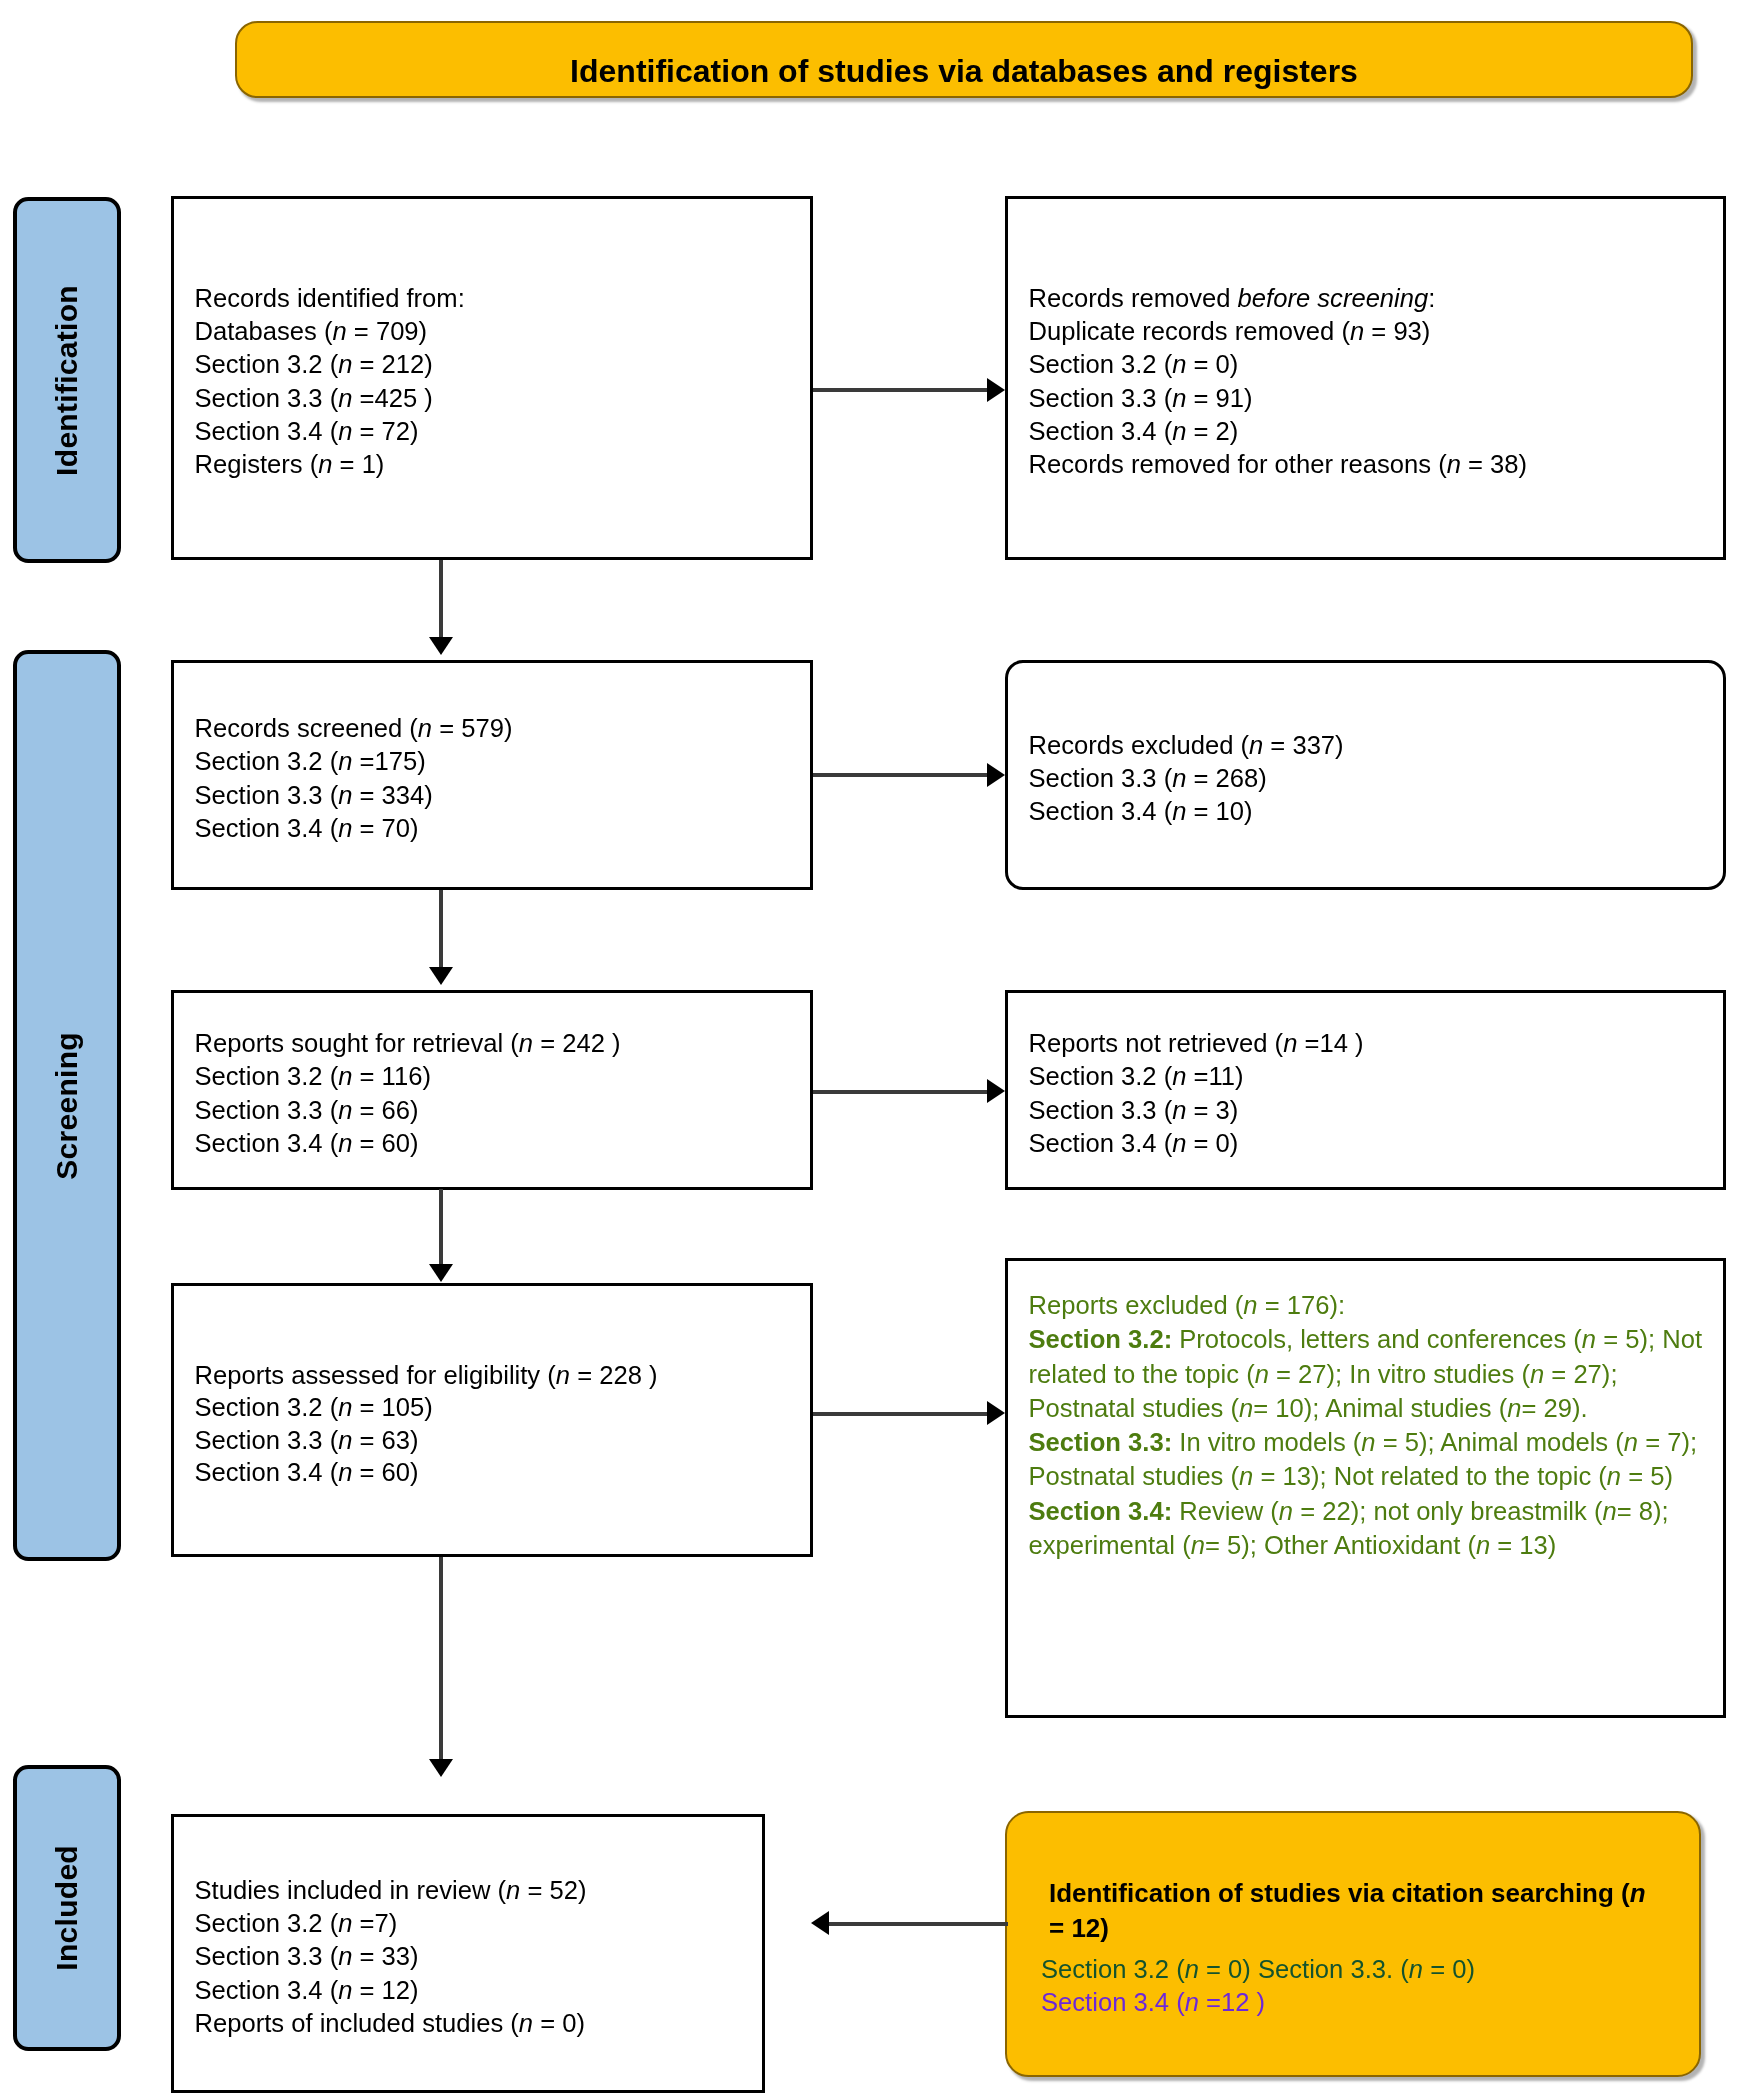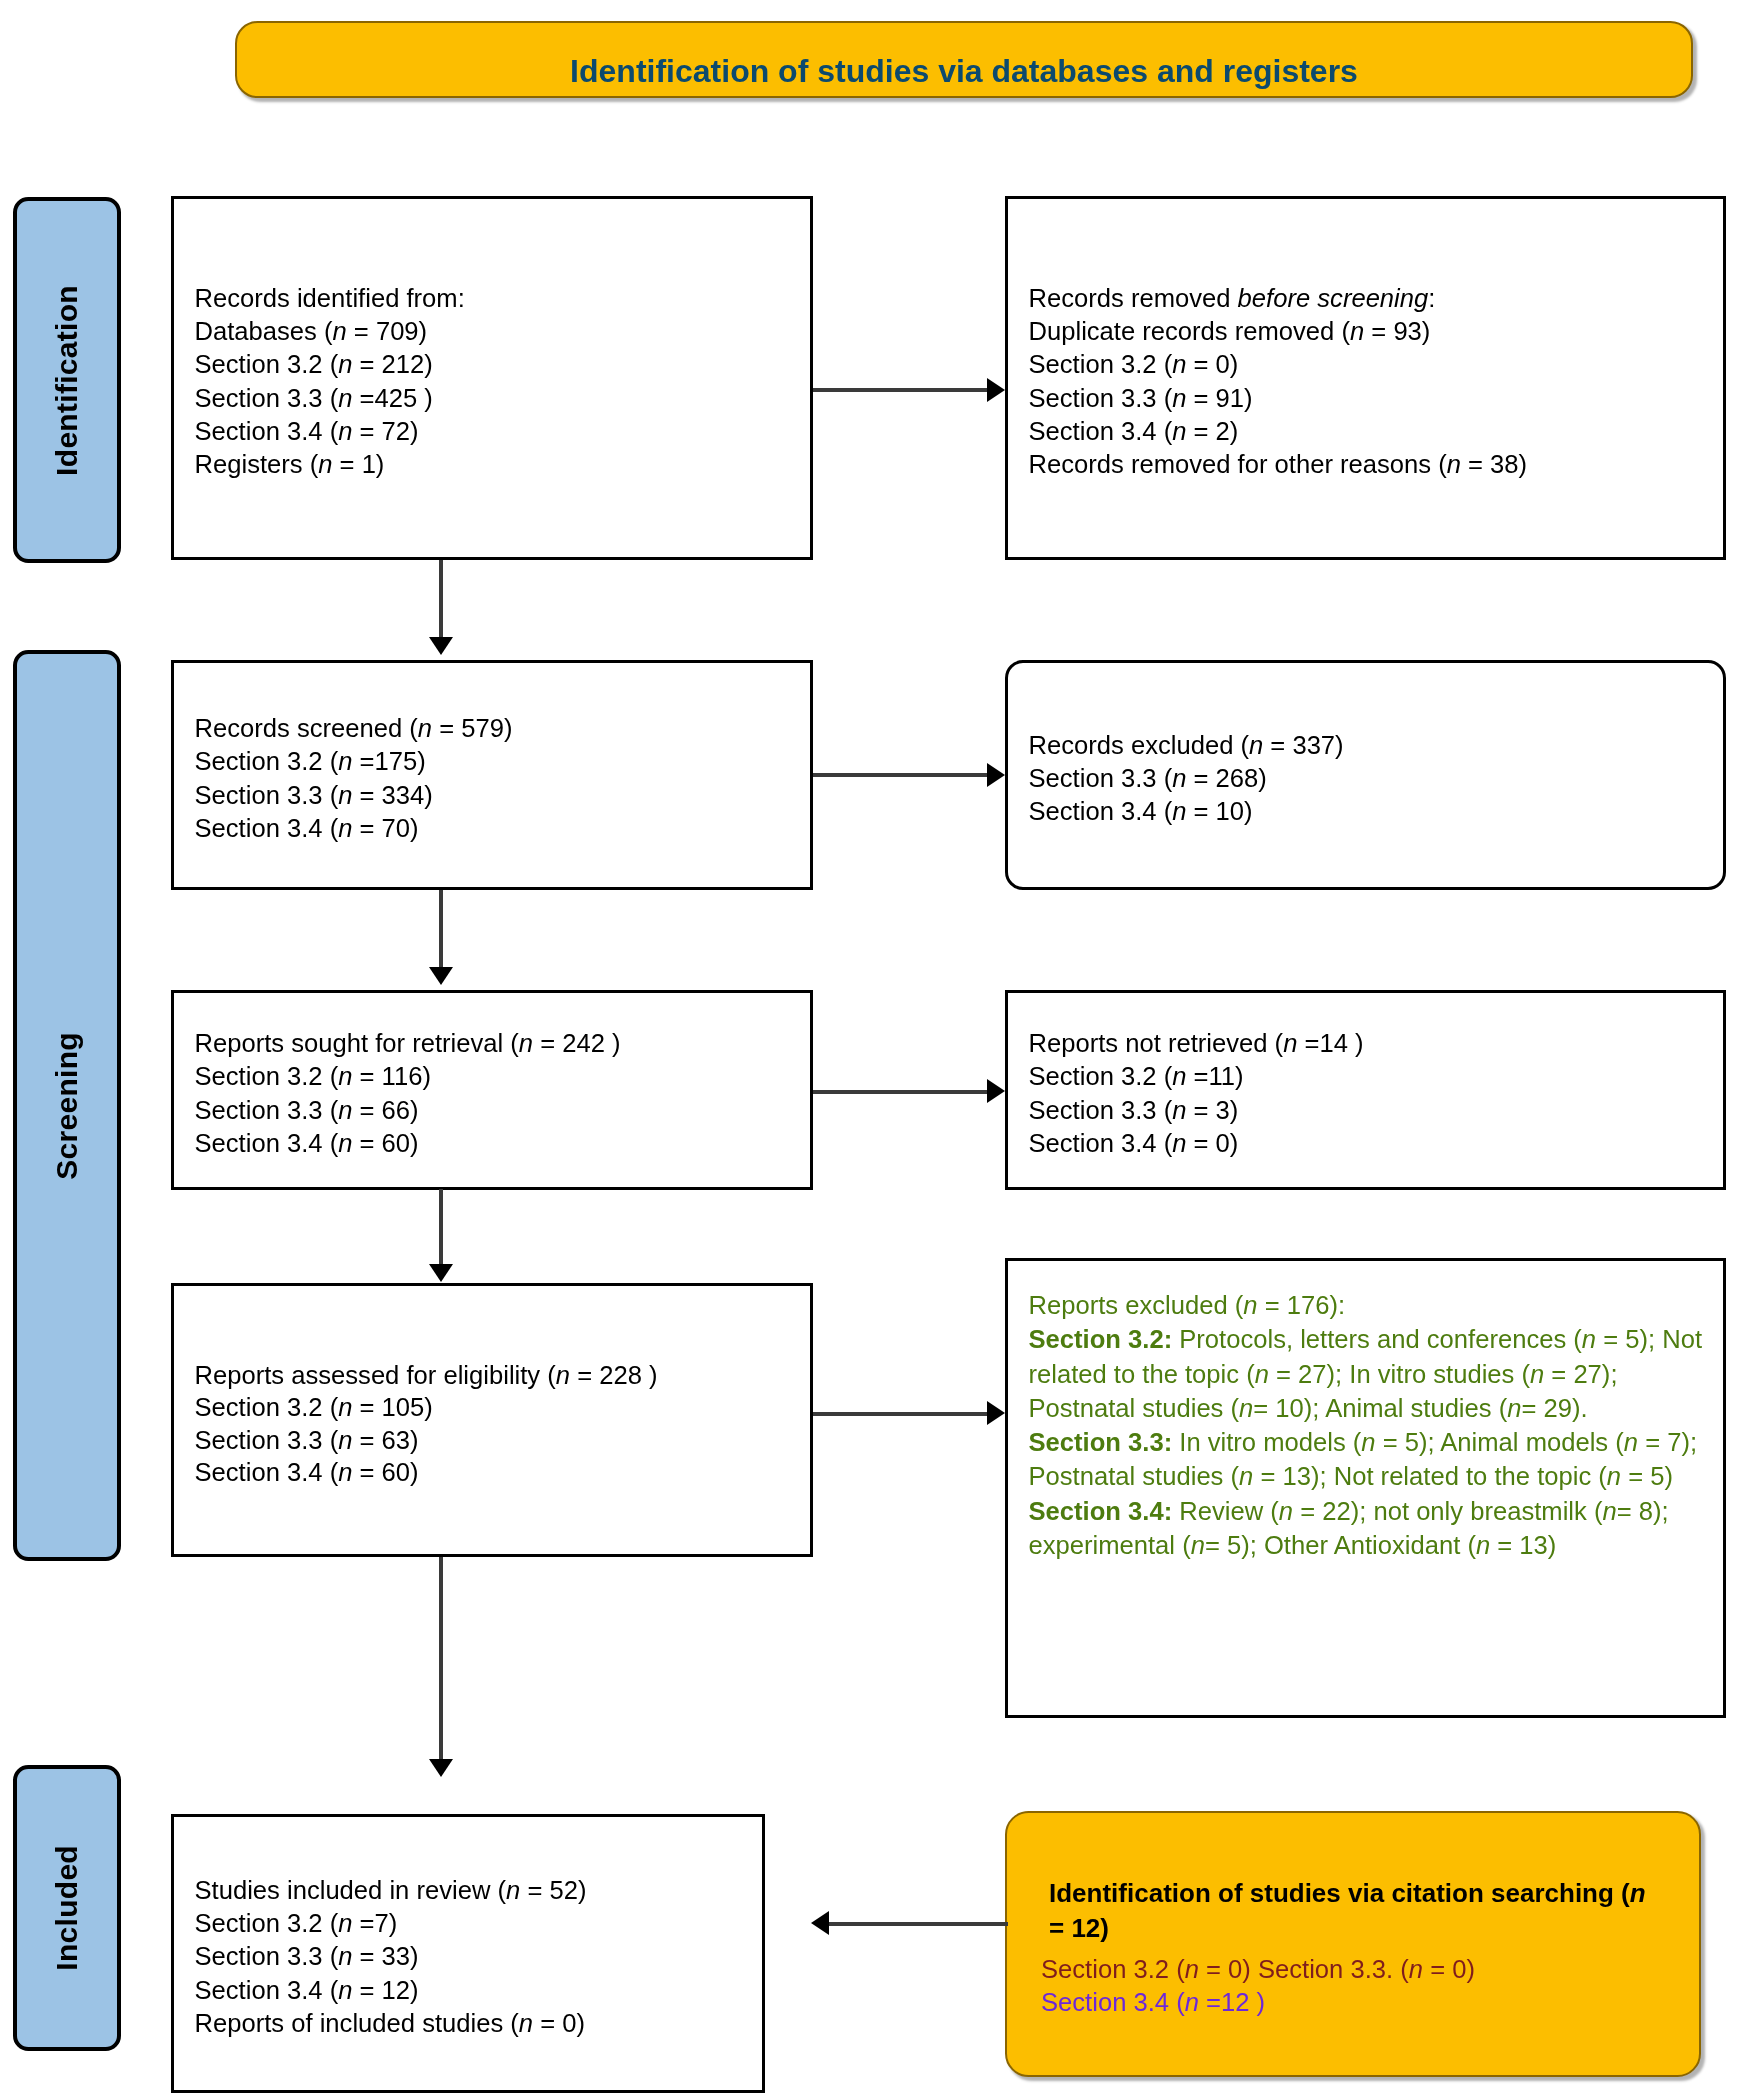--- a/index.html
+++ b/index.html
@@ -25,21 +25,21 @@
     border: 2px solid #8a6500;
     border-radius: 22.5px;
     box-shadow: 3.1px 3.6px 2.6px rgba(0,0,0,0.30);
     display: flex;
     align-items: center;
     justify-content: center;
     box-sizing: border-box;
   }
   .banner-text {
     font-weight: bold;
-    color: #0c4a6e;
+    color: #000000;
     text-align: center;
     line-height: 1.15;
     margin-top: 25px;
   }
 
   
   .rail {
     position: absolute;
     background: #9CC3E5;
     border: 4.1px solid #000000;
@@ -223,21 +223,21 @@
   <div class="box" style="left:171px; top:1814px; width:594px; height:279px;">
     <p><span>Studies included in review (<em class="var">n</em> = 52)</span></p>
     <p><span>Section 3.2 (<em class="var">n</em> =7)</span></p>
     <p><span>Section 3.3 (<em class="var">n</em> = 33)</span></p>
     <p><span>Section 3.4 (<em class="var">n</em> = 12)</span></p>
     <p><span>Reports of included studies (<em class="var">n</em> = 0)</span></p>
   </div>
 
   <div class="banner" style="left:1005px; top:1811px; width:696px; height:266px; border-radius:23.5px; flex-direction:column; align-items:flex-start; justify-content:center; padding:0 34px 0 34px;">
     <p style="margin:8px; font-size:26px; line-height:1.32; font-weight:bold; color:#000;"><span>Identification  of studies via citation searching (<em class="var">n</em> = 12)</span></p>
-    <p style="margin:0; font-size:25.6px; line-height:1.30; color:#7f1d1d;"><span>Section 3.2 (<em class="var">n</em> = 0) Section 3.3. (<em class="var">n</em> = 0)</span></p>
+    <p style="margin:0; font-size:25.6px; line-height:1.30; color:#14532d;"><span>Section 3.2 (<em class="var">n</em> = 0) Section 3.3. (<em class="var">n</em> = 0)</span></p>
     <p style="margin:0; font-size:25.6px; line-height:1.30; color:#6d28d9;"><span>Section 3.4 (<em class="var">n</em> =12 )</span></p>
   </div>
 
   <div class="h-line" style="left:829px; top:1922px; width:179px; height:3.6px;"></div>
   <div class="arrow-left" style="left:811px; top:1911px;"></div>
 
 </div>
 
 
 </body></html>

